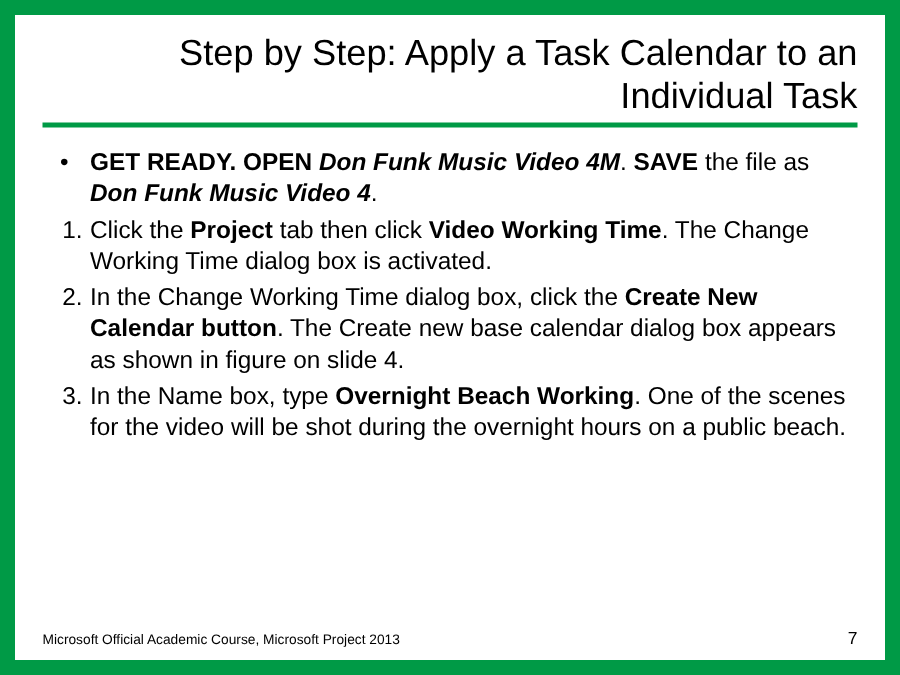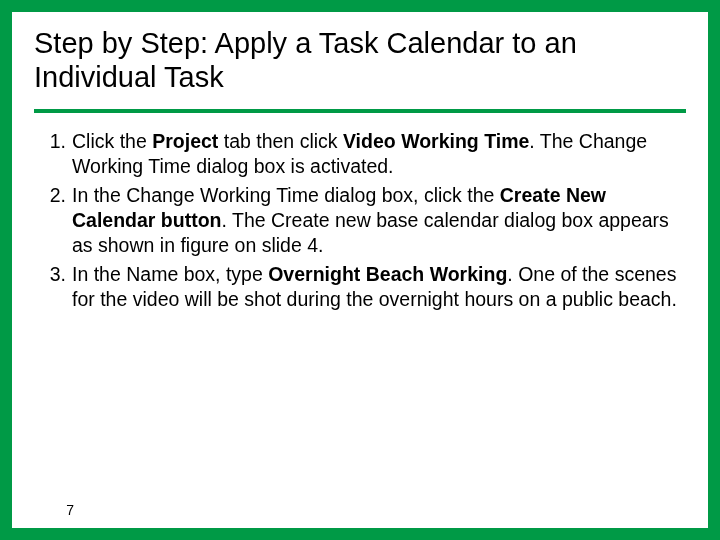--- a/index.html
+++ b/index.html
@@ -19,21 +19,22 @@
     background: #ffffff;
     padding: 14px 22px 10px 22px;
     display: flex;
     flex-direction: column;
   }
   .title {
     font-size: 29px;
     line-height: 1.18;
     color: #000;
     font-weight: 400;
-    margin-bottom: 15px;
+    margin-bottom: 4px;
+    text-align: right;
   }
   .rule {
     border: none;
     border-top: 4px solid #009a46;
     margin-bottom: 16px;
   }
   .content {
     flex: 1;
     font-size: 19.5px;
     line-height: 1.28;
@@ -81,33 +82,39 @@
 </style>
 </head>
 <body>
 
 <div class="slide">
 
   <div class="title">Step by Step: Apply a Task Calendar to an Individual Task</div>
   <hr class="rule">
 
   <div class="content">
+    <ul class="bullets">
+      <li>
+        <span class="b">GET READY. OPEN </span><span class="bi">Don Funk Music Video 4M</span><span>. </span><span class="b">SAVE </span><span>the file as </span><span class="bi">Don Funk Music Video 4</span><span>.</span>
+      </li>
+    </ul>
     <ol class="steps">
       <li>
         <span class="num">1.</span>
         <span>Click the </span><span class="b">Project </span><span>tab then click </span><span class="b">Video Working Time</span><span>. The Change Working Time dialog box is activated.</span>
       </li>
       <li>
         <span class="num">2.</span>
         <span>In the Change Working Time dialog box, click the </span><span class="b">Create New Calendar button</span><span>. The Create new base calendar dialog box appears as shown in figure on slide 4.</span>
       </li>
       <li>
         <span class="num">3.</span>
         <span>In the Name box, type </span><span class="b">Overnight Beach Working</span><span>. One of the scenes for the video will be shot during the overnight hours on a public beach.</span>
       </li>
     </ol>
   </div>
 
   <div class="footer">
+    <div class="center">Microsoft Official Academic Course, Microsoft Project 2013</div>
     <div class="right">7</div>
   </div>
 
 </div>
 
 </body></html>

